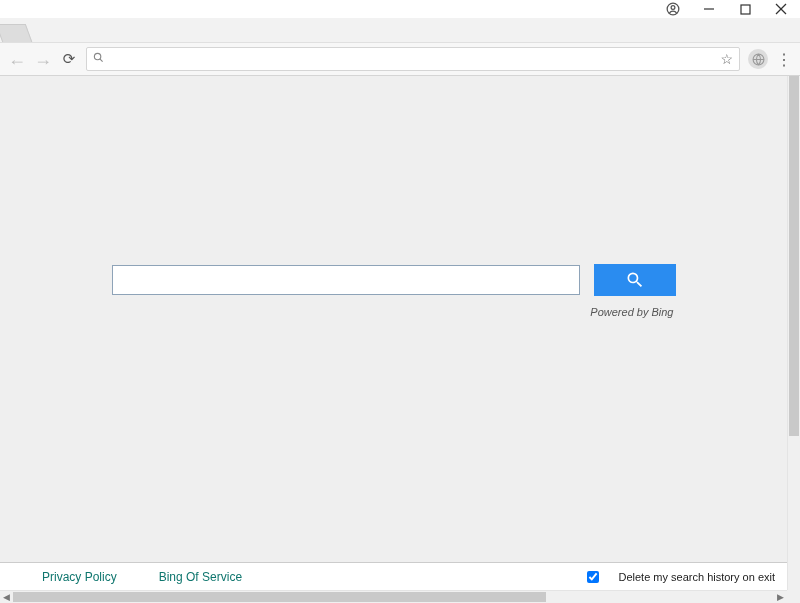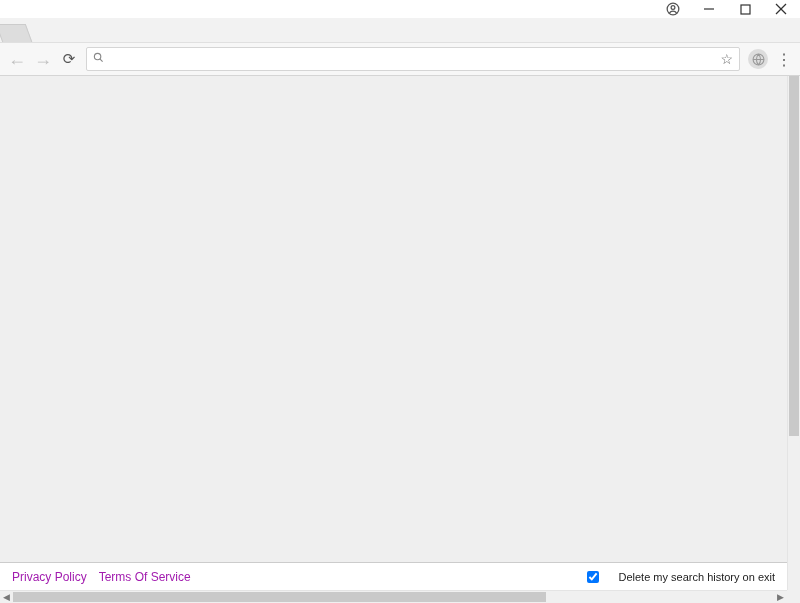--- a/index.html
+++ b/index.html
@@ -34,21 +34,21 @@
     .search-center { position: absolute; top: 188px; left: 50%; transform: translateX(-50%); display: flex; flex-direction: column; align-items: flex-end; }
     .search-row { display: flex; gap: 14px; align-items: center; }
     .search-box { width: 468px; height: 30px; background: #fff; border: 1px solid #8ea3b8; }
     .search-btn { width: 82px; height: 32px; background: #2a8cf0; border: none; display: flex; align-items: center; justify-content: center; }
     .search-btn svg { fill: #fff; }
     .powered-by { font-style: italic; font-size: 11px; color: #555; margin-top: 10px; margin-right: 2px; }
     
     
     .footer { position: absolute; left: 0; right: 0; bottom: 0; height: 28px; background: #fff; border-top: 1px solid #ccc; display: flex; align-items: center; padding: 0 12px; font-size: 12px; }
     .footer-links { display: flex; gap: 12px; }
-    .footer-link { color: #a21caf; text-decoration: none; }
+    .footer-link { color: #0f766e; text-decoration: none; margin-left: 30px; }
     .footer-right { margin-left: auto; display: flex; align-items: center; gap: 19px; font-size: 11px; color: #222; }
     .footer-checkbox { width: 12px; height: 12px; }
     
     
     .v-scrollbar { position: absolute; top: 0; right: 0; bottom: 13px; width: 13px; background: #f0f0f0; border-left: 1px solid #e4e4e4; }
     .v-thumb { position: absolute; top: 0; left: 1px; right: 1px; height: 70%; background: #c9c9c9; }
     .h-scrollbar { position: absolute; left: 0; right: 13px; bottom: 0; height: 13px; background: #f0f0f0; border-top: 1px solid #e4e4e4; display: flex; align-items: center; }
     .h-arrow { width: 13px; height: 13px; display: flex; align-items: center; justify-content: center; color: #777; font-size: 9px; }
     .h-track { flex: 1; position: relative; height: 100%; }
     .h-thumb { position: absolute; top: 1px; bottom: 1px; left: 0; width: 70%; background: #c9c9c9; }
@@ -106,25 +106,36 @@
         <circle cx="12" cy="12" r="10"></circle>
         <path d="M2 12h20M12 2a15 15 0 010 20M12 2a15 15 0 000 20"></path>
       </svg>
   </span>
   <span class="menu-dots">⋮</span>
 </div>
 
 <div class="viewport">
   <div class="content">
 
+    <div class="search-center">
+      <div class="search-row">
+        <input class="search-box" type="text" value="" style="">
+        <button class="search-btn">
+          <svg width="20" height="20" viewBox="0 0 24 24">
+              <path d="M15.5 14h-.79l-.28-.27A6.471 6.471 0 0016 9.5 6.5 6.5 0 109.5 16c1.61 0 3.09-.59 4.23-1.57l.27.28v.79l5 4.99L20.49 19l-4.99-5zm-6 0C7.01 14 5 11.99 5 9.5S7.01 5 9.5 5 14 7.01 14 9.5 11.99 14 9.5 14z" fill="#fff"></path>
+            </svg>
+        </button>
+      </div>
+      <div class="powered-by">Powered by Bing</div>
+    </div>
 
     <div class="footer">
       <div class="footer-links">
         <a class="footer-link" href="#">Privacy Policy</a>
-        <a class="footer-link" href="#">Terms Of Service</a>
+        <a class="footer-link" href="#">Bing Of Service</a>
       </div>
       <div class="footer-right">
         <input type="checkbox" class="footer-checkbox" checked="" style="">
         <span>Delete my search history on exit</span>
       </div>
     </div>
   </div>
 
   <div class="v-scrollbar">
     <div class="v-thumb"></div>

